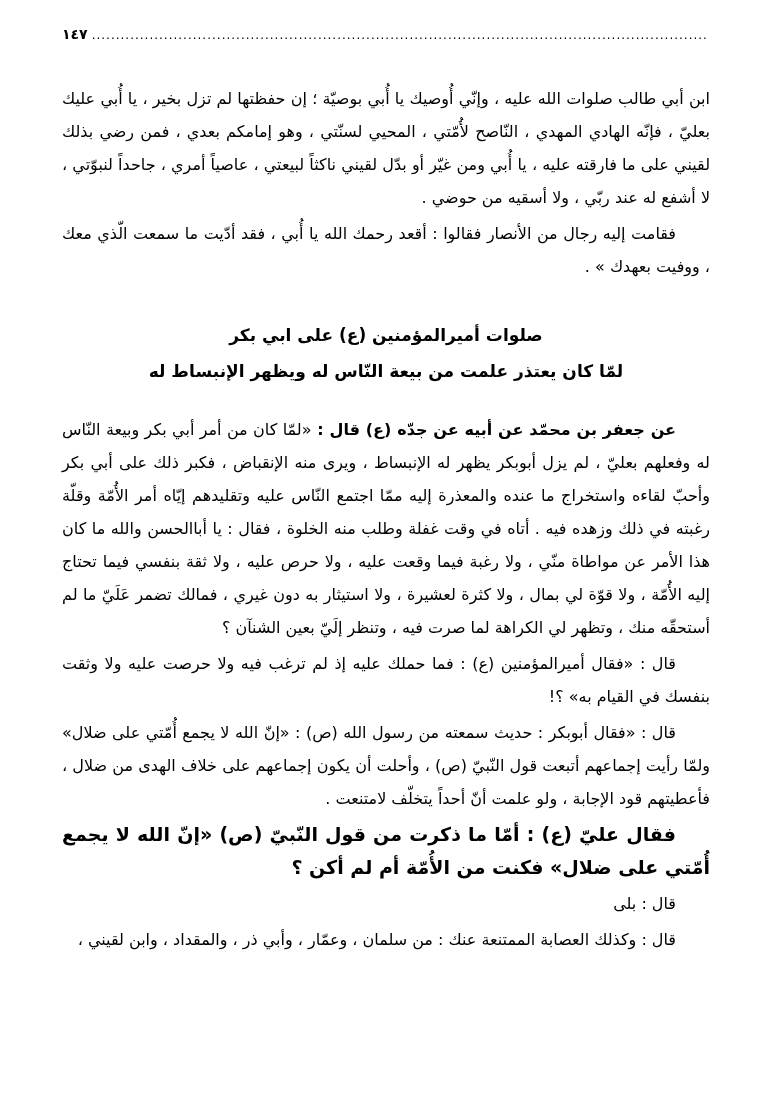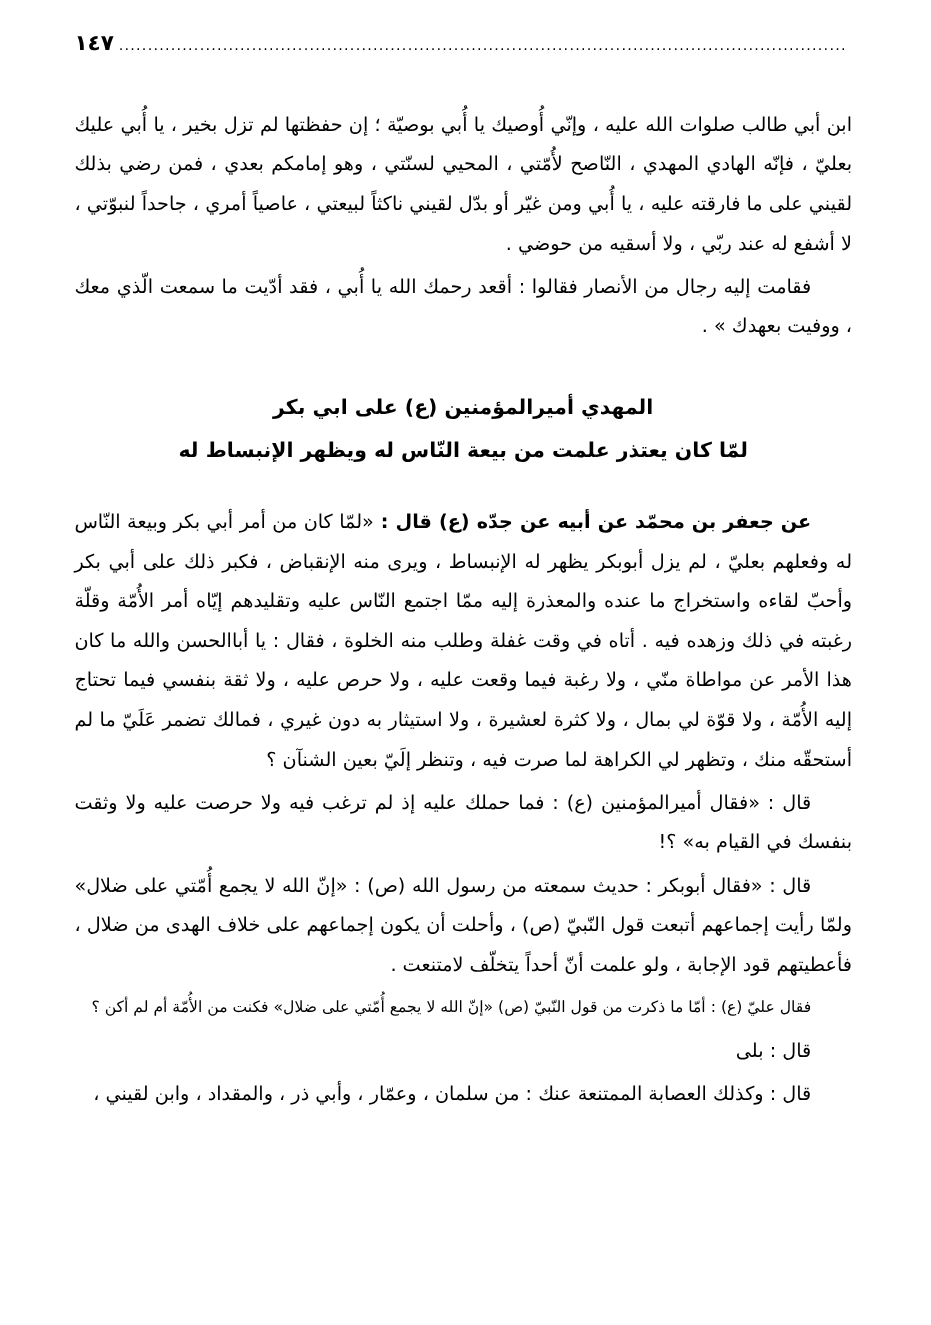--- a/index.html
+++ b/index.html
@@ -35,40 +35,40 @@
     overflow: hidden;
     font-weight: normal;
     font-size: 12px;
     letter-spacing: 1px;
     margin: 0 4px;
     direction: ltr;
     text-align: left;
   }
   .running-header .rh-pagenum {
     flex: 0 0 auto;
-    font-size: 18px;
+    font-size: 14px;
   }
   .body-text {
     margin-top: 40px;
     font-size: 16px;
     line-height: 33px;
     text-align: justify;
   }
   .body-text p {
     margin: 0 0 3px 0;
   }
   .body-text p.indent {
     text-indent: 34px;
   }
   .lead-bold {
     font-weight: bold;
   }
   p.bold-para {
-    font-weight: normal;
-    font-size: 13px;
+    font-weight: bold;
+    font-size: 19px;
   }
   .section-heading {
     text-align: center;
     font-weight: bold;
     margin: 34px 0 24px 0;
     line-height: 36px;
     font-size: 17px;
     text-indent: 0;
   }
   .section-heading div {
@@ -85,21 +85,21 @@
     <span class="rh-pagenum">١٤٧</span>
   </div>
 
   <div class="body-text">
 
     <p>ابن أبي طالب صلوات الله عليه ، وإنّي أُوصيك يا أُبي بوصيّة ؛ إن حفظتها لم تزل بخير ، يا أُبي عليك بعليّ ، فإنّه الهادي المهدي ، النّاصح لأُمّتي ، المحيي لسنّتي ، وهو إمامكم بعدي ، فمن رضي بذلك لقيني على ما فارقته عليه ، يا أُبي ومن غيّر أو بدّل لقيني ناكثاً لبيعتي ، عاصياً أمري ، جاحداً لنبوّتي ، لا أشفع له عند ربّي ، ولا أسقيه من حوضي .</p>
 
     <p class="indent">فقامت إليه رجال من الأنصار فقالوا : أقعد رحمك الله يا أُبي ، فقد أدّيت ما سمعت الّذي معك ، ووفيت بعهدك » .</p>
 
     <div class="section-heading">
-      <div>المهدي أميرالمؤمنين (ع) على ابي بكر</div>
+      <div>صلوات أميرالمؤمنين (ع) على ابي بكر</div>
       <div>لمّا كان يعتذر علمت من بيعة النّاس له ويظهر الإنبساط له</div>
     </div>
 
     <p class="indent"><span class="lead-bold">عن جعفر بن محمّد عن أبيه عن جدّه (ع) قال : </span><span>«لمّا كان من أمر أبي بكر وبيعة النّاس له وفعلهم بعليّ ، لم يزل أبوبكر يظهر له الإنبساط ، ويرى منه الإنقباض ، فكبر ذلك على أبي بكر وأحبّ لقاءه واستخراج ما عنده والمعذرة إليه ممّا اجتمع النّاس عليه وتقليدهم إيّاه أمر الأُمّة وقلّة رغبته في ذلك وزهده فيه . أتاه في وقت غفلة وطلب منه الخلوة ، فقال : يا أباالحسن والله ما كان هذا الأمر عن مواطاة منّي ، ولا رغبة فيما وقعت عليه ، ولا حرص عليه ، ولا ثقة بنفسي فيما تحتاج إليه الأُمّة ، ولا قوّة لي بمال ، ولا كثرة لعشيرة ، ولا استيثار به دون غيري ، فمالك تضمر عَلَيّ ما لم أستحقّه منك ، وتظهر لي الكراهة لما صرت فيه ، وتنظر إلَيّ بعين الشنآن ؟</span></p>
 
     <p class="indent">قال : «فقال أميرالمؤمنين (ع) : فما حملك عليه إذ لم ترغب فيه ولا حرصت عليه ولا وثقت بنفسك في القيام به» ؟!</p>
 
     <p class="indent">قال : «فقال أبوبكر : حديث سمعته من رسول الله (ص) : «إنّ الله لا يجمع أُمّتي على ضلال» ولمّا رأيت إجماعهم أتبعت قول النّبيّ (ص) ، وأحلت أن يكون إجماعهم على خلاف الهدى من ضلال ، فأعطيتهم قود الإجابة ، ولو علمت أنّ أحداً يتخلّف لامتنعت .</p>
 
     <p class="indent bold-para">فقال عليّ (ع) : أمّا ما ذكرت من قول النّبيّ (ص) «إنّ الله لا يجمع أُمّتي على ضلال» فكنت من الأُمّة أم لم أكن ؟</p>

